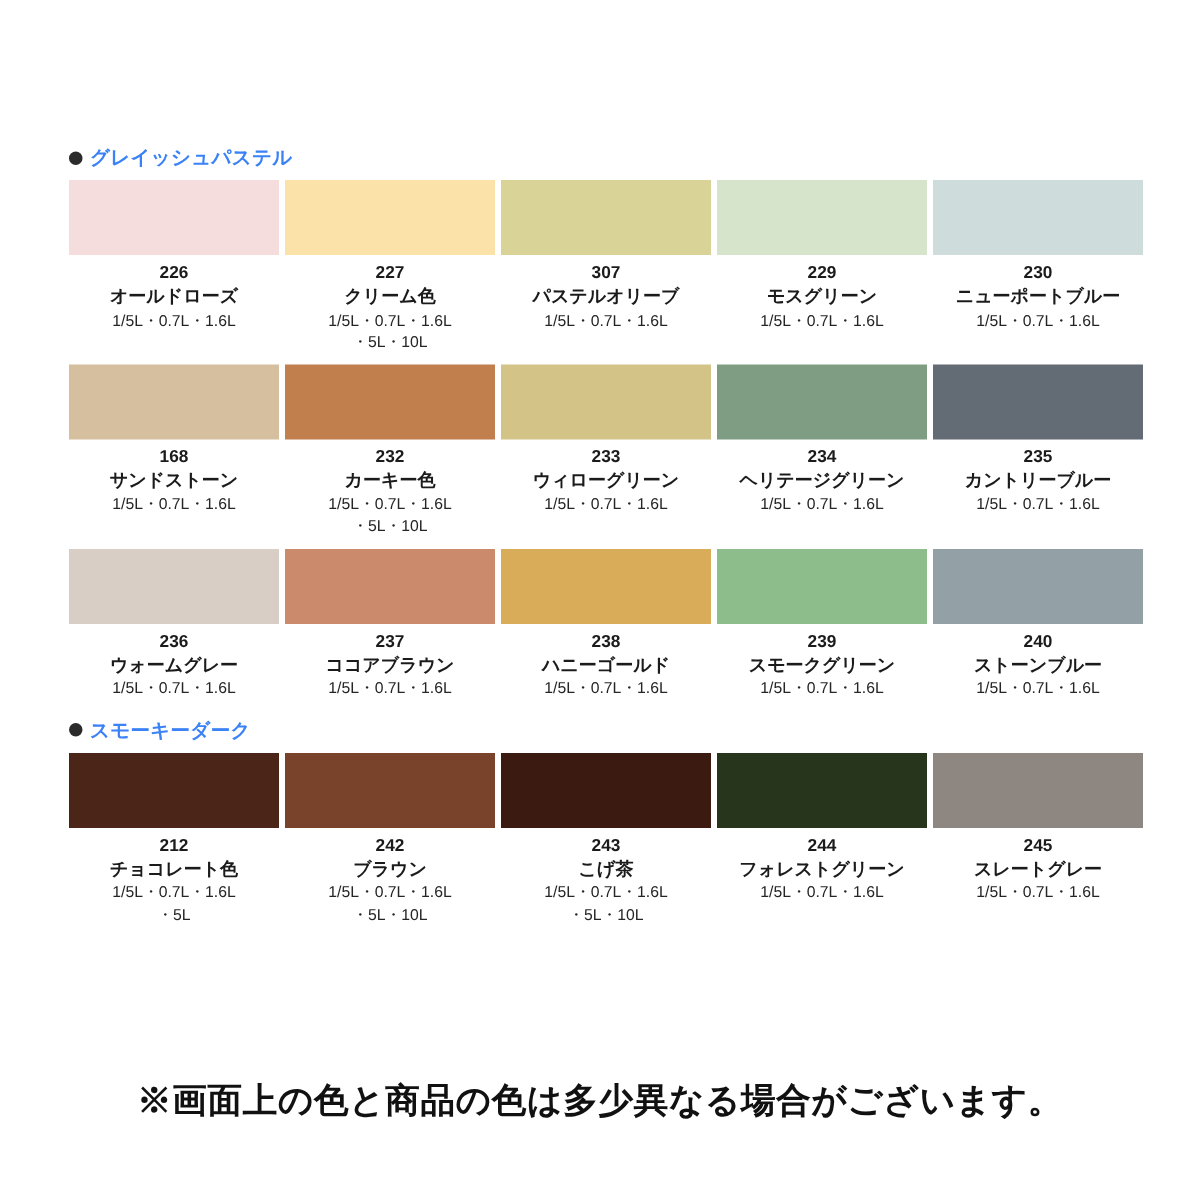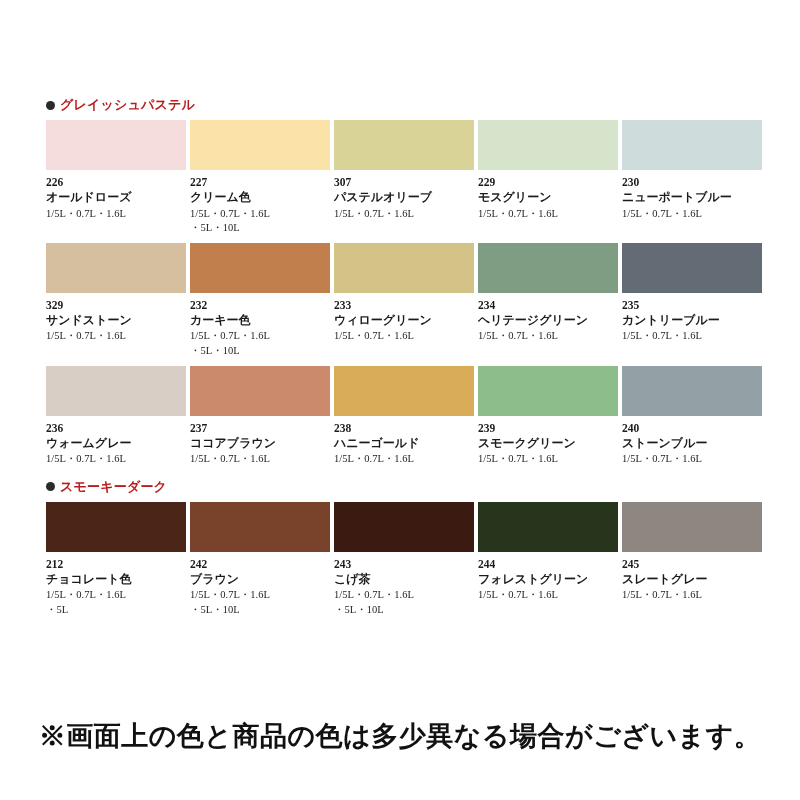--- a/index.html
+++ b/index.html
@@ -25,40 +25,40 @@
   }
   .group {
     margin-bottom: 8px;
   }
   .group-header {
     display: flex;
     align-items: center;
     gap: 5px;
     font-size: 13px;
     font-weight: bold;
-    color: #b91c1c;
+    color: #3b82f6;
     margin-bottom: 6px;
     letter-spacing: 0.2px;
   }
   .bullet {
     width: 9px;
     height: 9px;
     border-radius: 50%;
     background: #2b2b2b;
     display: inline-block;
     flex: 0 0 auto;
   }
   .swatch-row {
     display: flex;
     gap: 4px;
   }
   .swatch-cell {
     width: 140px;
     flex: 0 0 140px;
-    font-family: Liberation Serif, serif;
+    text-align: center;
   }
   .swatch {
     width: 140px;
     height: 50px;
     border: 0;
   }
   .code {
     font-size: 11.5px;
     font-weight: bold;
     color: #1b1b1b;
@@ -80,21 +80,21 @@
   }
   .group-body {
     min-height: 104px;
   }
   .footnote {
     position: absolute;
     left: 0;
     right: 0;
     top: 718px;
     text-align: center;
-    font-size: 27px;
+    font-size: 23px;
     font-weight: bold;
     color: #111111;
     letter-spacing: 0.5px;
   }
 </style>
 </head>
 <body>
 
 <div id="page">
   <div class="chart">
@@ -137,21 +137,21 @@
               <div class="sizes">1/5L・0.7L・1.6L</div>
             </div>
           </div>
         </div>
       </div>
       <div class="group">
         <div class="group-body">
           <div class="swatch-row">
             <div class="swatch-cell">
               <div class="swatch" style="background: rgb(214, 191, 158);"></div>
-              <div class="code">329</div>
+              <div class="code">168</div>
               <div class="cname">サンドストーン</div>
               <div class="sizes">1/5L・0.7L・1.6L</div>
             </div>
             <div class="swatch-cell">
               <div class="swatch" style="background: rgb(192, 127, 77);"></div>
               <div class="code">232</div>
               <div class="cname">カーキー色</div>
               <div class="sizes">1/5L・0.7L・1.6L
 ・5L・10L</div>
             </div>

